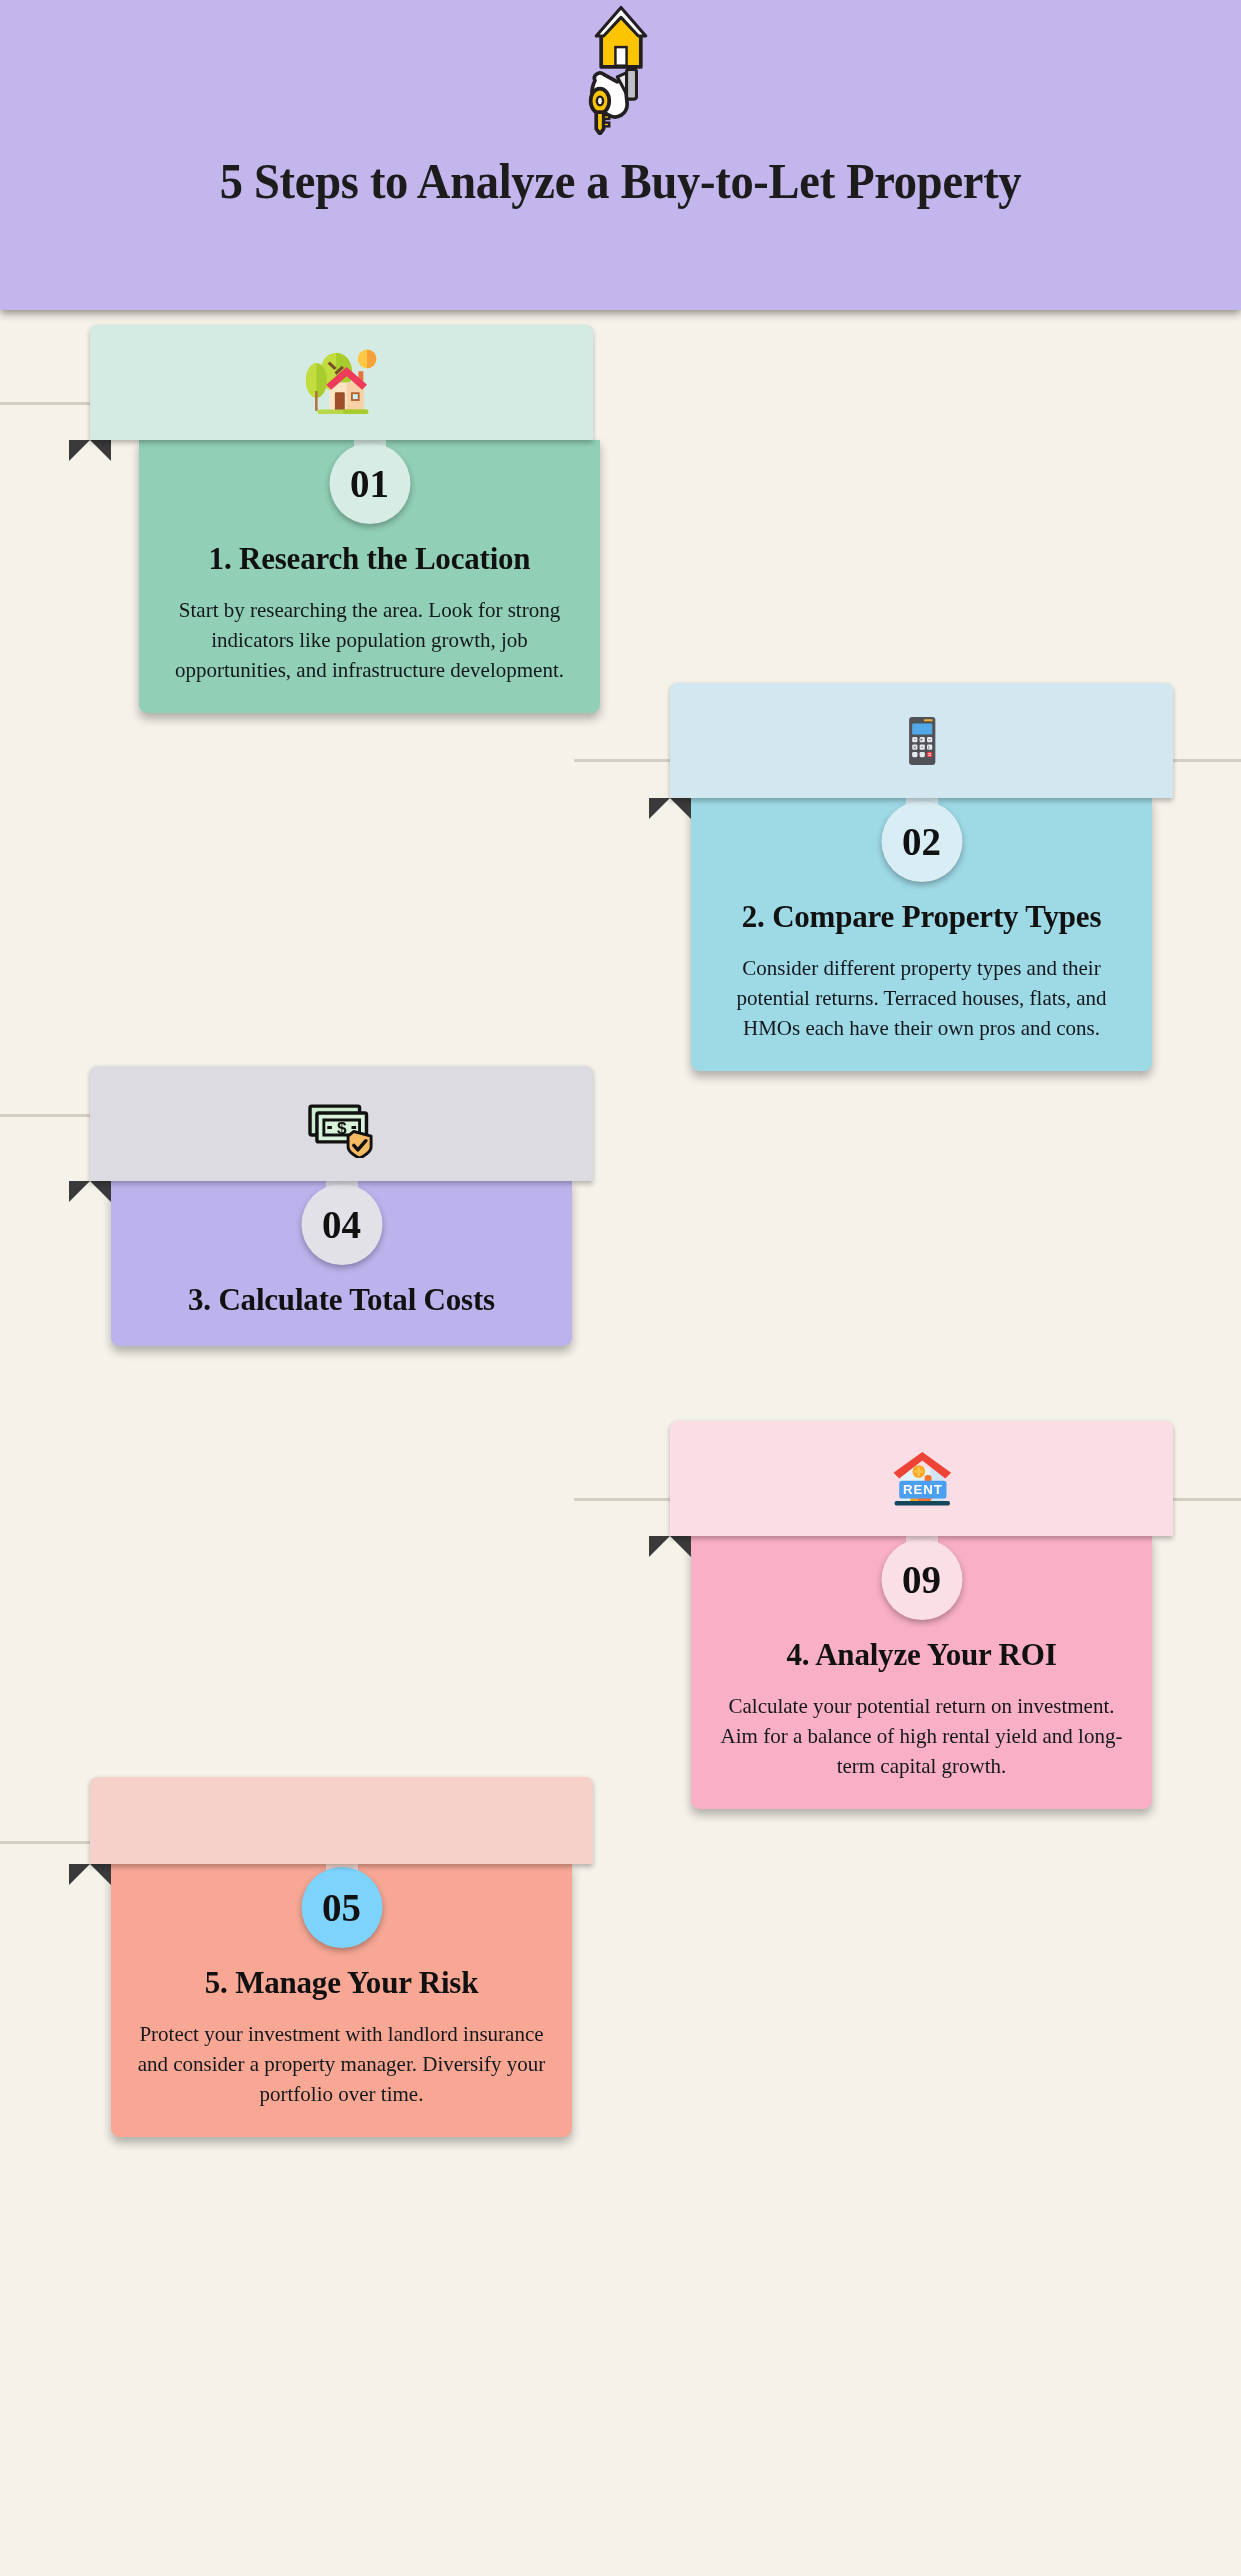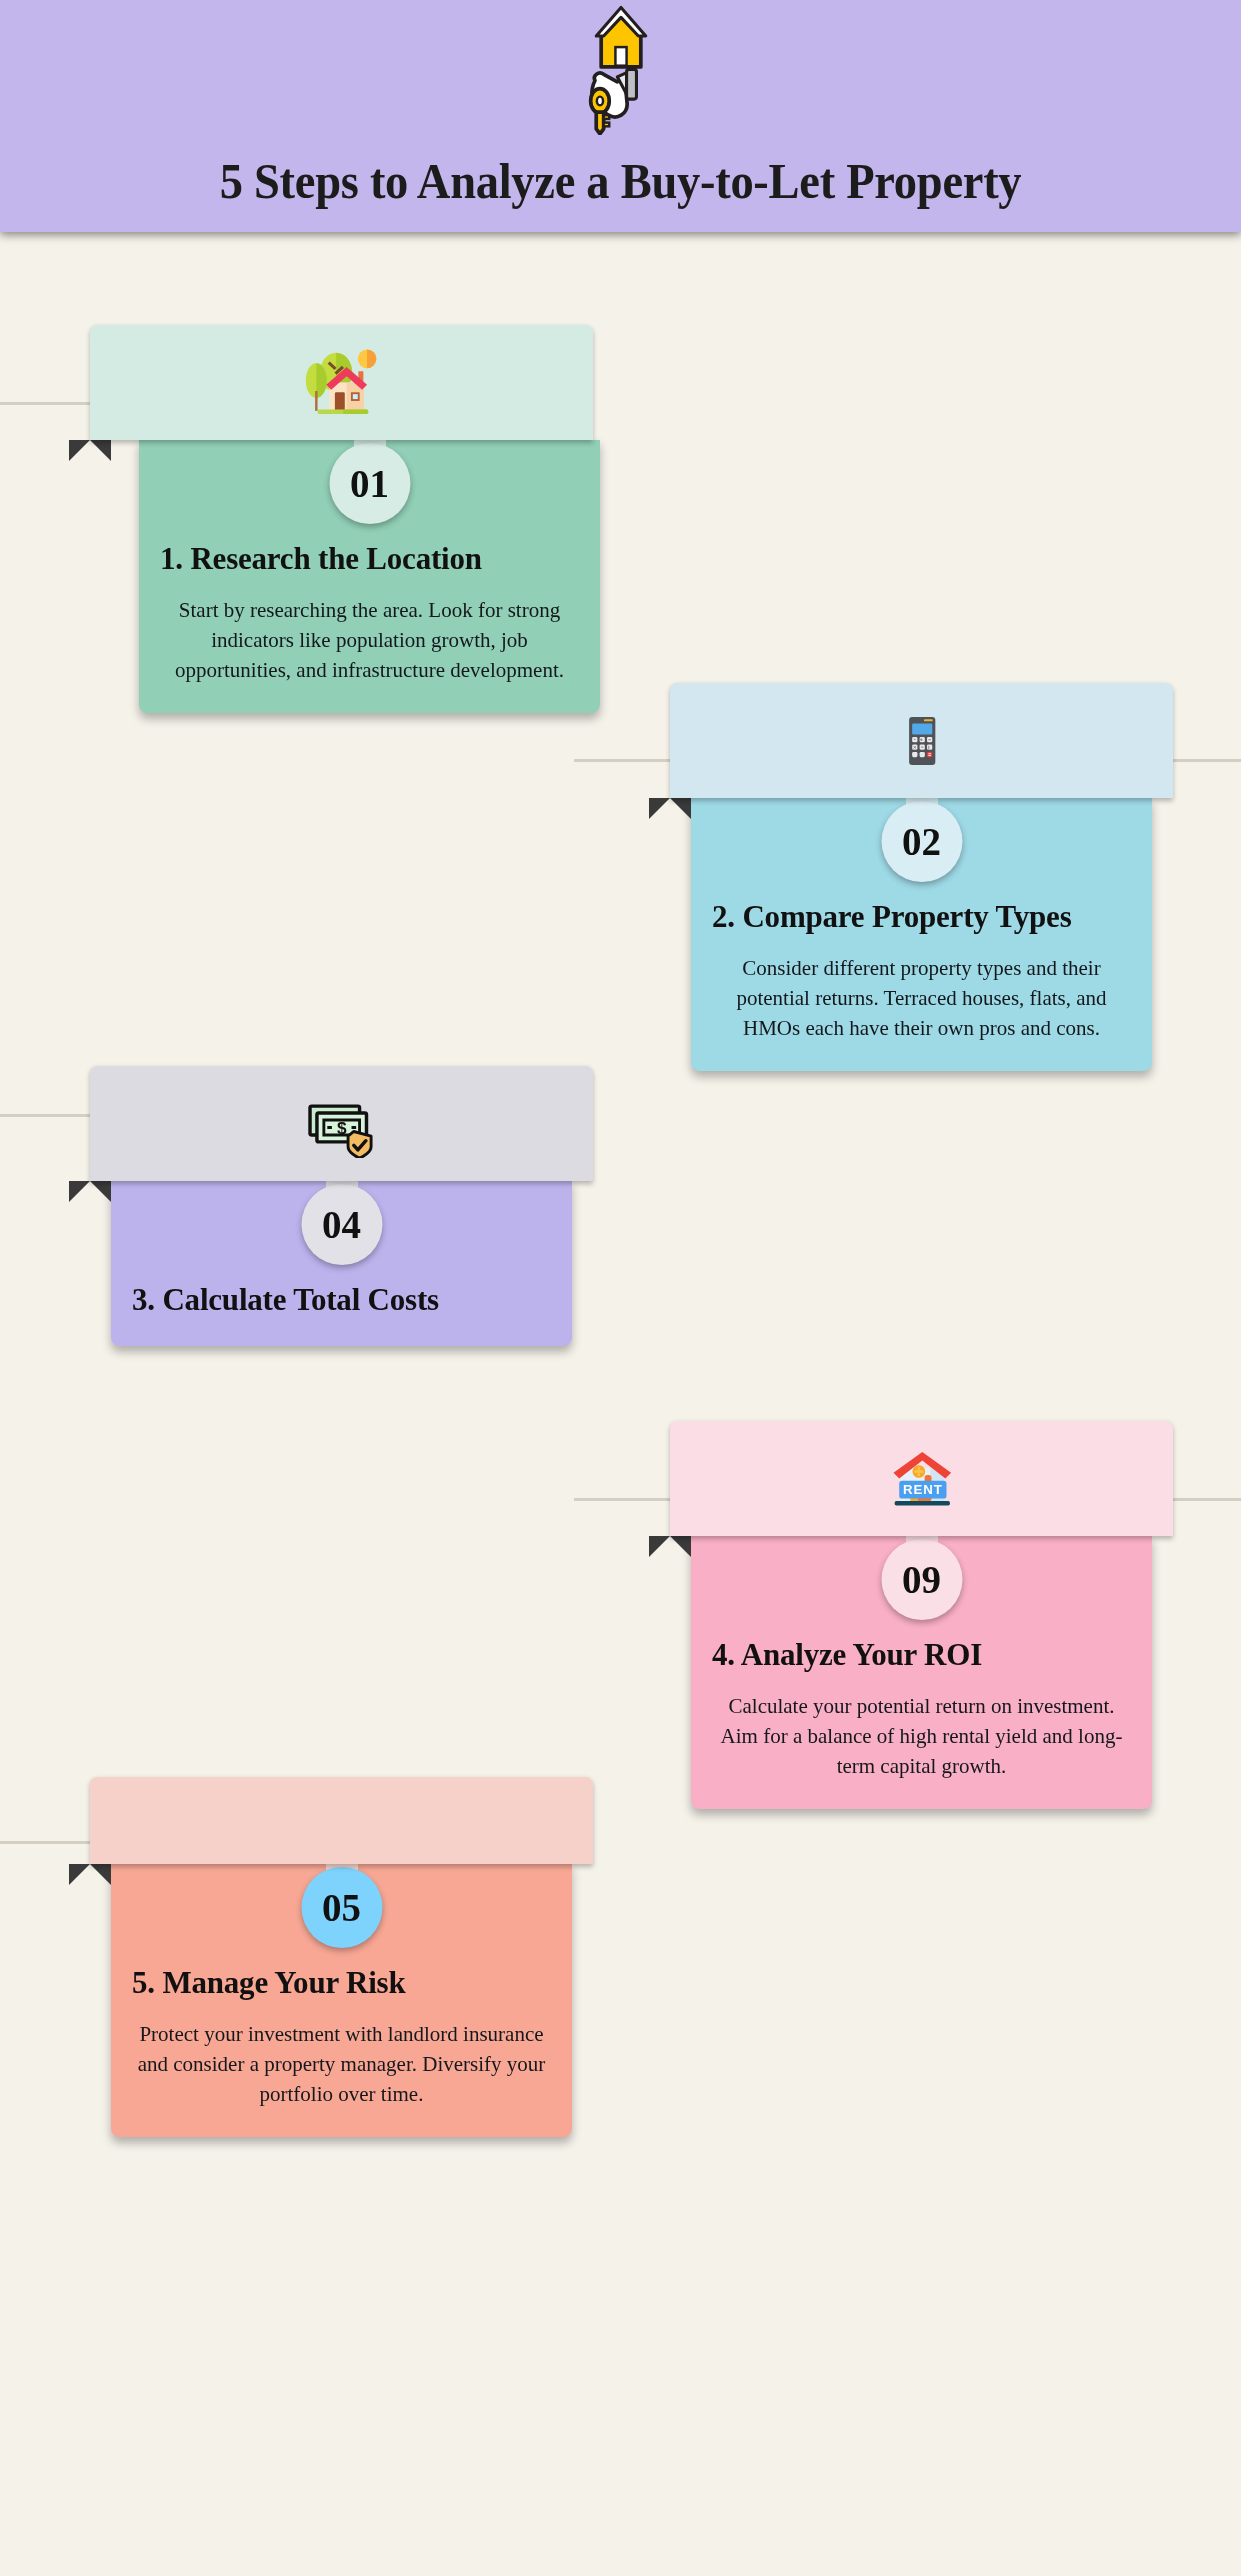--- a/index.html
+++ b/index.html
@@ -16,21 +16,21 @@
     height: 2576px;
     background: #f5f2ea;
     overflow: hidden;
   }
 
   
   #header {
     position: absolute;
     left: 0; top: 0;
     width: 1241px;
-    height: 232px;
+    height: 310px;
     background: #c2b6ec;
     box-shadow: 0 4.3px 8.7px rgba(0,0,0,0.45);
     z-index: 40;
   }
   #header-icon {
     position: absolute;
     left: 50%;
     top: 5px;
     transform: translateX(-50%);
     width: 137px;
@@ -132,20 +132,21 @@
     justify-content: center;
     font-family: "Liberation Serif", "DejaVu Serif", serif;
     font-weight: bold;
     font-size: 39px;
     color: #111;
     box-shadow: 0 3.1px 6.8px rgba(0,0,0,0.3);
     z-index: 21;
   }
   .step-title {
     margin-top: 101px;
+    text-align: center;
     font-family: "Liberation Serif", "DejaVu Serif", serif;
     font-weight: bold;
     font-size: 31px;
     line-height: 1.18;
     color: #111;
     letter-spacing: -0.2px;
   }
   .step-desc {
     margin-top: 17.4px;
     text-align: center;

